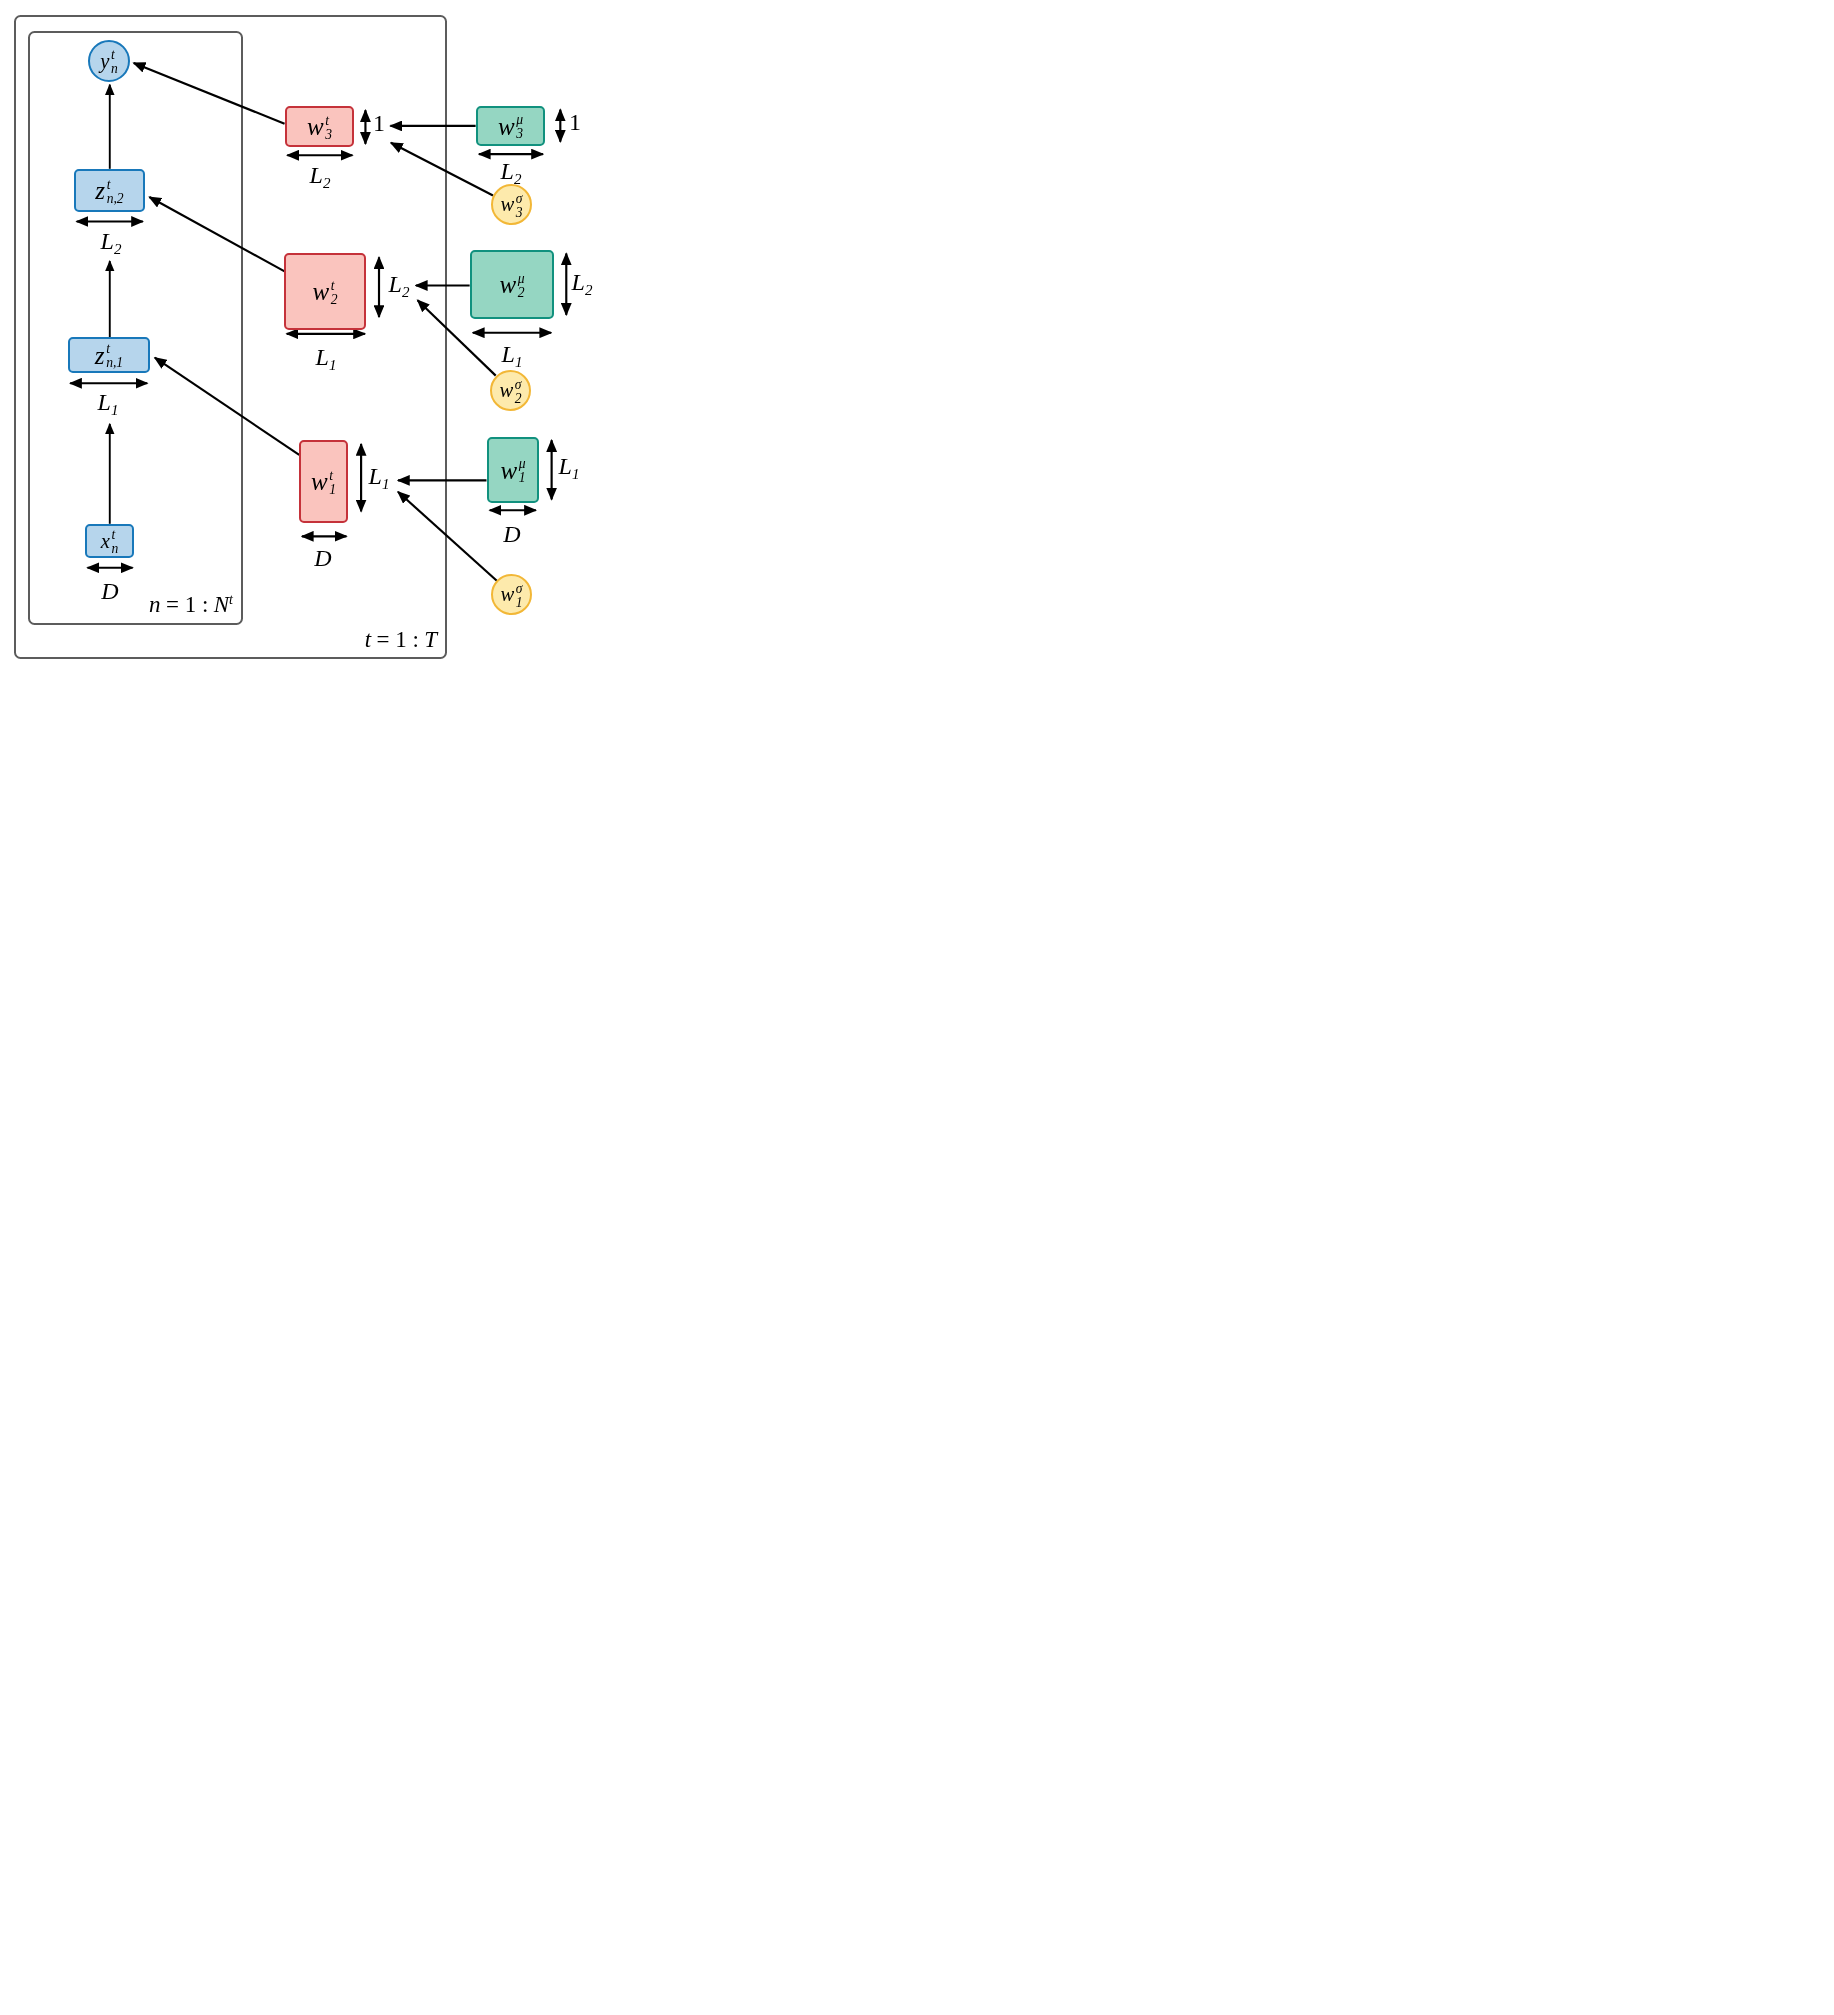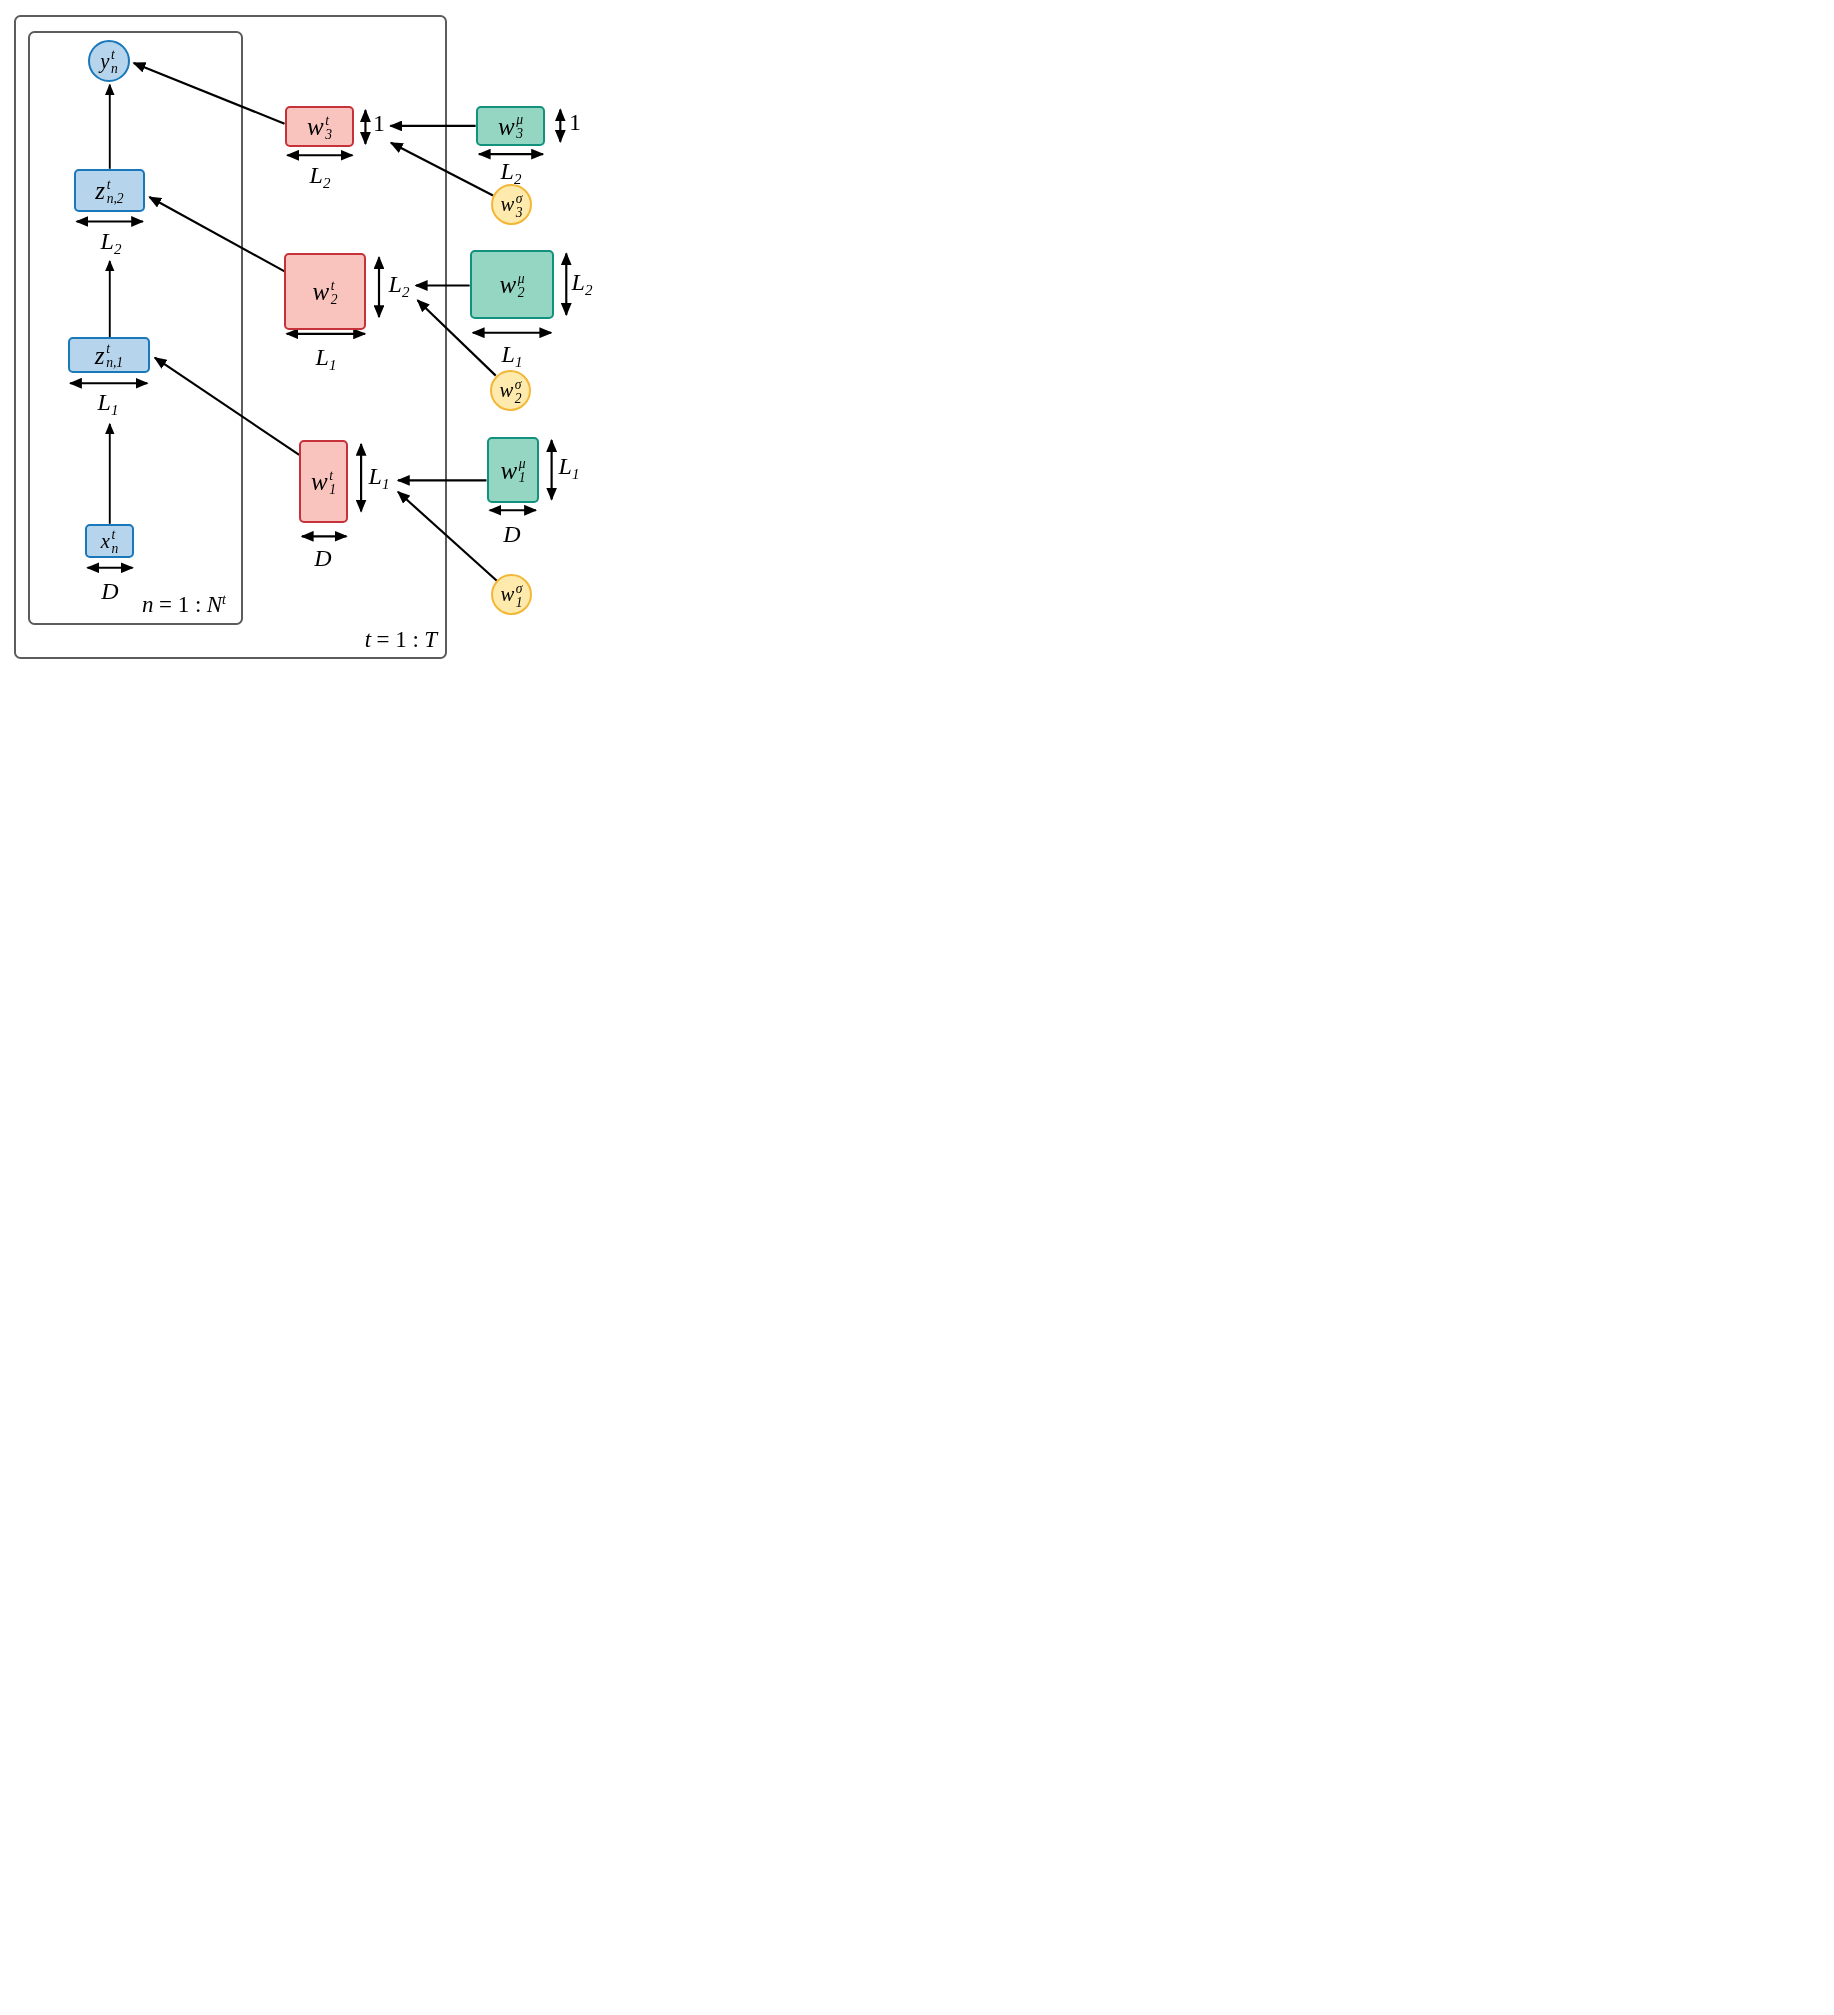--- a/index.html
+++ b/index.html
@@ -52,21 +52,21 @@
   .plate-label .psup{font-style:italic;font-size:14px;vertical-align:7.6px;}
 </style>
 </head>
 <body>
 
 <div class="canvas">
 
   <div class="plate" style="left:14px;top:14.7px;width:433px;height:644px;"></div>
   <div class="plate" style="left:28px;top:31px;width:215px;height:594px;"></div>
 
-  <div class="plate-label" style="left:226px;top:604px;">
+  <div class="plate-label" style="left:233px;top:604px;">
     <span class="it">n</span><span class="mid">= 1 :</span><span class="it">N</span><span class="psup">t</span>
   </div>
   <div class="plate-label" style="left:437px;top:639px;">
     <span class="it">t</span><span class="mid">= 1 :</span><span class="it">T</span>
   </div>
 
   <svg class="edges" width="612" height="672" viewBox="0 0 1127 1238">
     <defs>
       <marker id="ah" viewBox="0 0 6 5" refX="5.4" refY="2.5" markerWidth="6" markerHeight="5" orient="auto-start-reverse">
         <path d="M0,0 L6,2.5 L0,5 z" fill="#000"></path>

